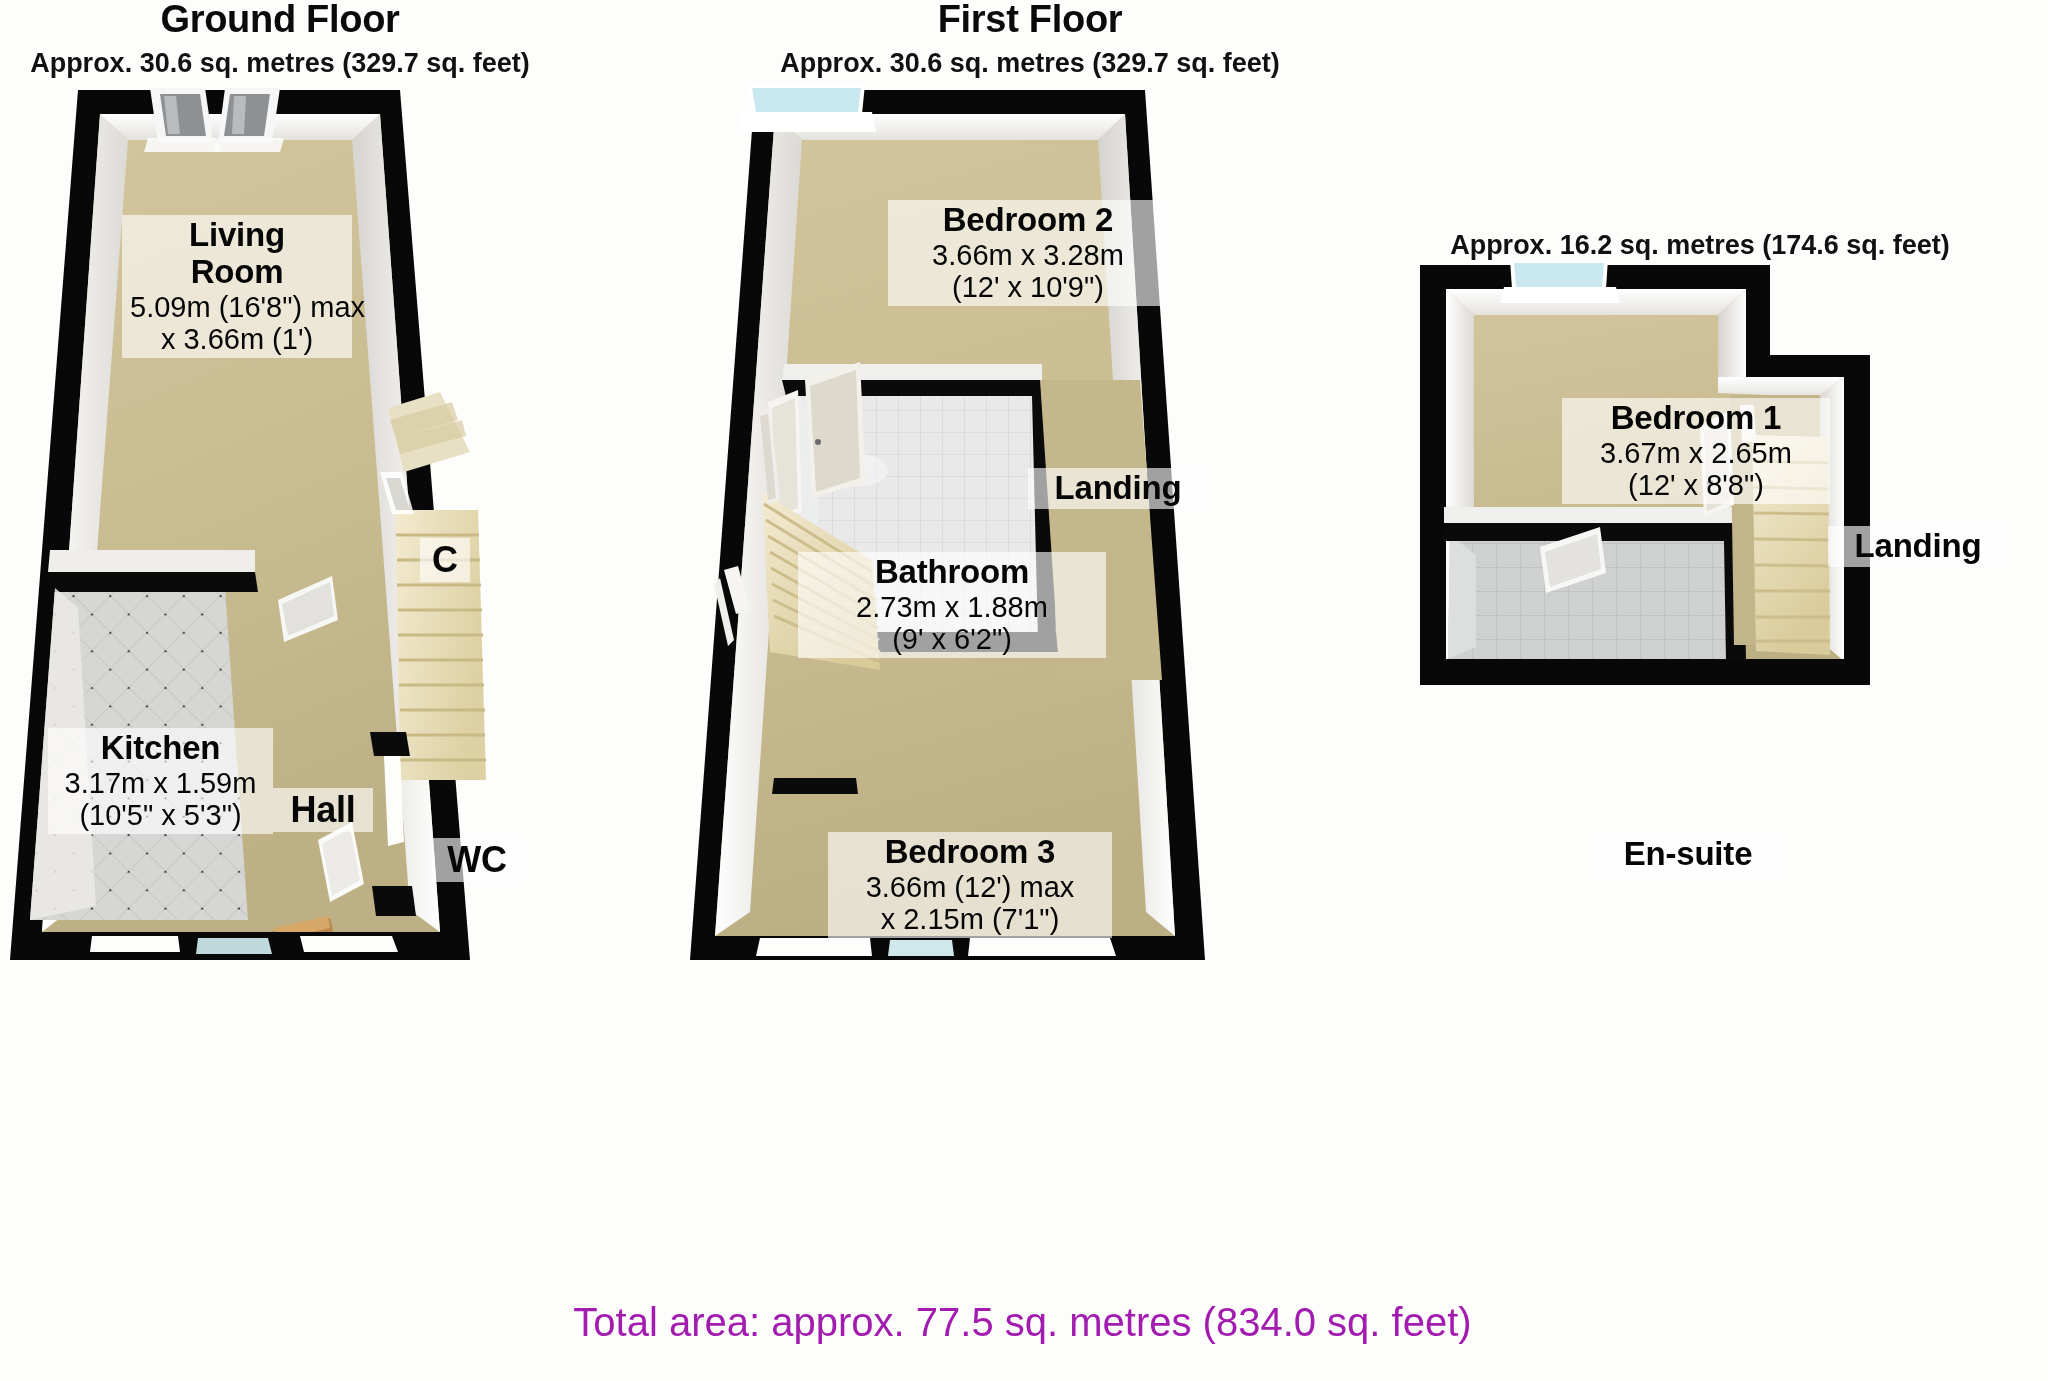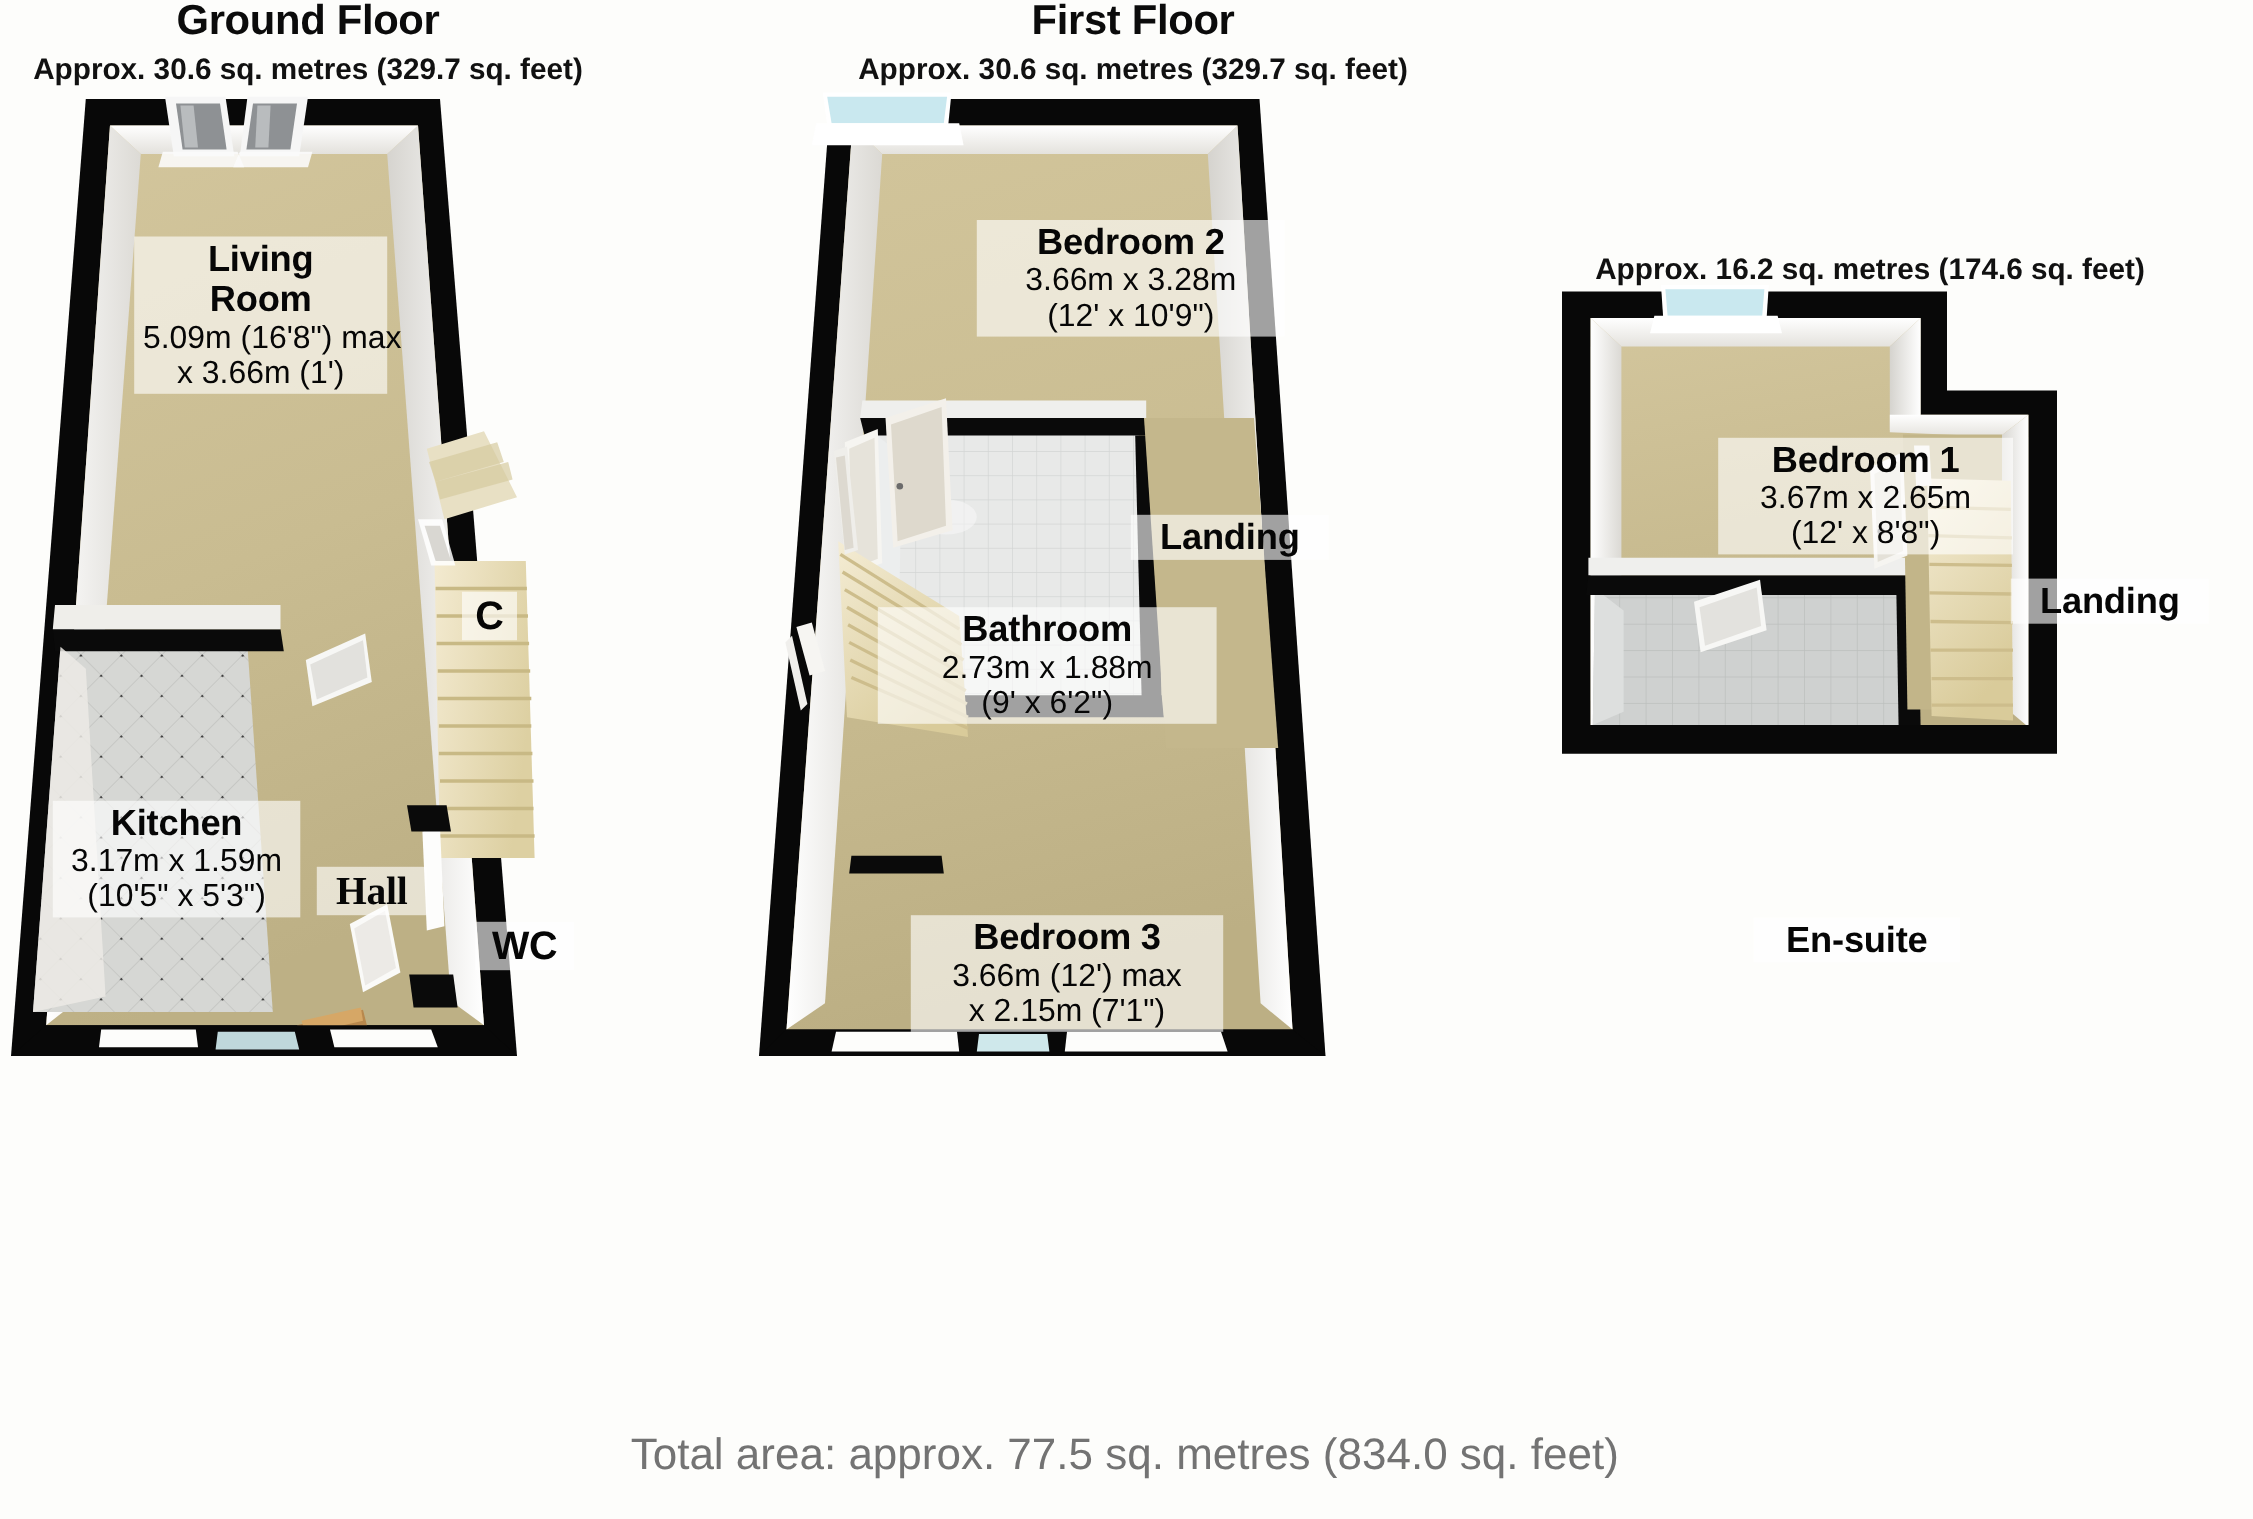--- a/index.html
+++ b/index.html
@@ -28,21 +28,21 @@
     color: #111;
     white-space: nowrap;
     font-weight: bold;
   }
   .total-area {
     position: absolute;
     left: 0; right: 3px;
     top: 1300px;
     text-align: center;
     font-size: 40px;
-    color: #737373;
+    color: #a21caf;
     letter-spacing: 0px;
   }
 
   
   .label {
     position: absolute;
     text-align: center;
     background: rgba(255,255,255,0.62);
     padding: 2px 8px;
     color: #060606;
@@ -182,21 +182,21 @@
     <span class="dm">5.09m (16'8") max</span>
     <span class="dm">x 3.66m (1')</span>
   </div>
 
   <div class="label" style="left:48px; top:728px; width:225px;">
     <span class="nm">Kitchen</span>
     <span class="dm">3.17m x 1.59m</span>
     <span class="dm">(10'5" x 5'3")</span>
   </div>
 
-  <div class="label tiny" style="left:288px; top:788px; width:100px;font-family:Liberation Serif, serif;">
+  <div class="label tiny" style="left:273px; top:788px; width:100px;">
     <span class="nm">Hall</span>
   </div>
 
   <div class="label tiny" style="left:432px; top:838px; width:90px;">
     <span class="nm">WC</span>
   </div>
 
   <div class="label tiny" style="left:420px; top:538px; width:50px;">
     <span class="nm">C</span>
   </div>

